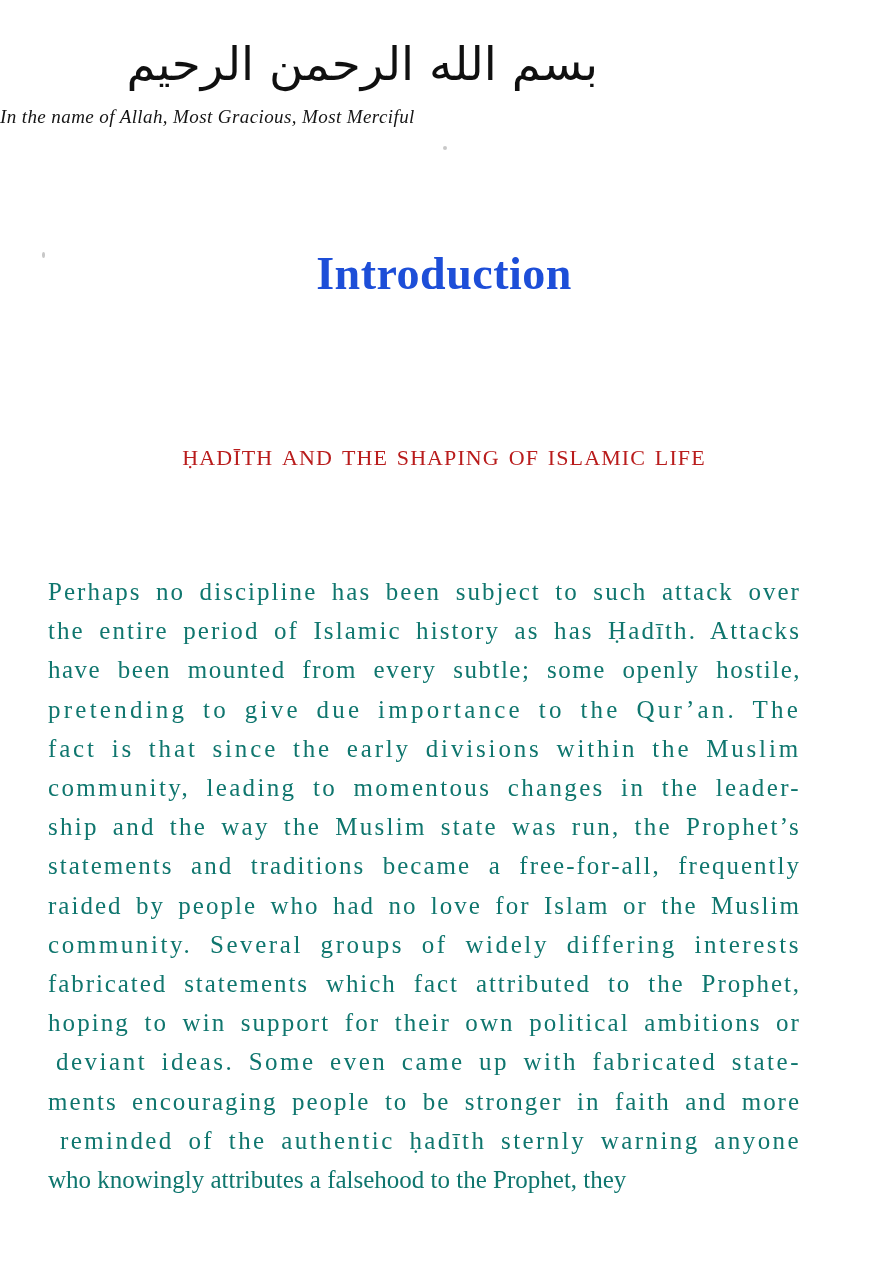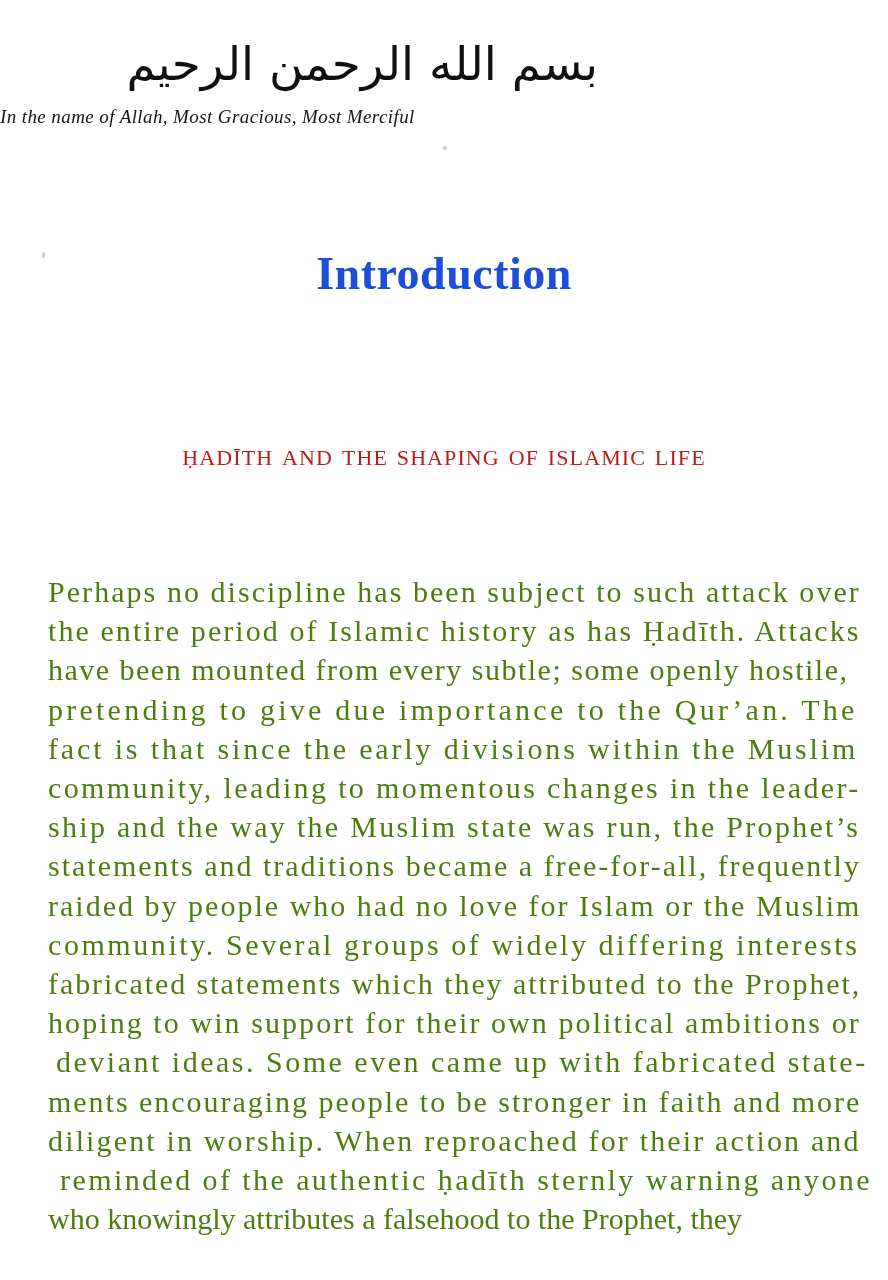--- a/index.html
+++ b/index.html
@@ -84,25 +84,25 @@
     color: #b91c1c;
     white-space: nowrap;
   }
 
   
   .body-text {
     position: absolute;
     left: 48px;
     top: 572px;
     width: 753px;
-    font-size: 30px;
+    font-size: 25px;
     line-height: 39.2px;
     text-align: justify;
     text-justify: inter-word;
-    color: #4d7c0f;
+    color: #0f766e;
     hyphens: none;
   }
 
   .body-text p {
     margin: 0;
     text-indent: 0;
   }
 
   
   .body-text .ln {
@@ -149,25 +149,24 @@
       <span class="ln" style="letter-spacing: 2.05016px;">Perhaps no discipline has been subject to such attack over</span>
       <span class="ln" style="letter-spacing: 2.08028px;">the entire period of Islamic history as has Ḥadīth. Attacks</span>
       <span class="ln" style="letter-spacing: 1.48766px;">have been mounted from every subtle; some openly hostile,</span>
       <span class="ln" style="letter-spacing: 3.23989px;">pretending to give due importance to the Qur’an. The</span>
       <span class="ln" style="letter-spacing: 2.84517px;">fact is that since the early divisions within the Muslim</span>
       <span class="ln" style="letter-spacing: 2.34935px;">community, leading to momentous changes in the leader-</span>
       <span class="ln" style="letter-spacing: 2.28977px;">ship and the way the Muslim state was run, the Prophet’s</span>
       <span class="ln" style="letter-spacing: 1.99973px;">statements and traditions became a free-for-all, frequently</span>
       <span class="ln" style="letter-spacing: 2.01278px;">raided by people who had no love for Islam or the Muslim</span>
       <span class="ln" style="letter-spacing: 2.57321px;">community. Several groups of widely differing interests</span>
-      <span class="ln" style="letter-spacing: 1.92268px;">fabricated statements which they attributed to the Prophet,</span>
+      <span class="ln" style="letter-spacing: 1.92268px;">fabricated statements which fact attributed to the Prophet,</span>
       <span class="ln" style="letter-spacing: 2.07511px;">hoping to win support for their own political ambitions or</span>
       <span class="ln" style="letter-spacing: 2.50463px; margin-left: 8px;">deviant ideas. Some even came up with fabricated state-</span>
       <span class="ln" style="letter-spacing: 1.97768px;">ments encouraging people to be stronger in faith and more</span>
-      <span class="ln" style="letter-spacing: 2.15067px;">diligent in worship. When reproached for their action and</span>
       <span class="ln" style="letter-spacing: 2.41869px; margin-left: 12px;">reminded of the authentic ḥadīth sternly warning anyone</span>
       <span class="ln-last">who knowingly attributes a falsehood to the Prophet, they</span>
     </p>
   </div>
 
   <div class="speck speck-a"></div>
   <div class="speck speck-b"></div>
   <div class="speck speck-c"></div>
 
 </div>

